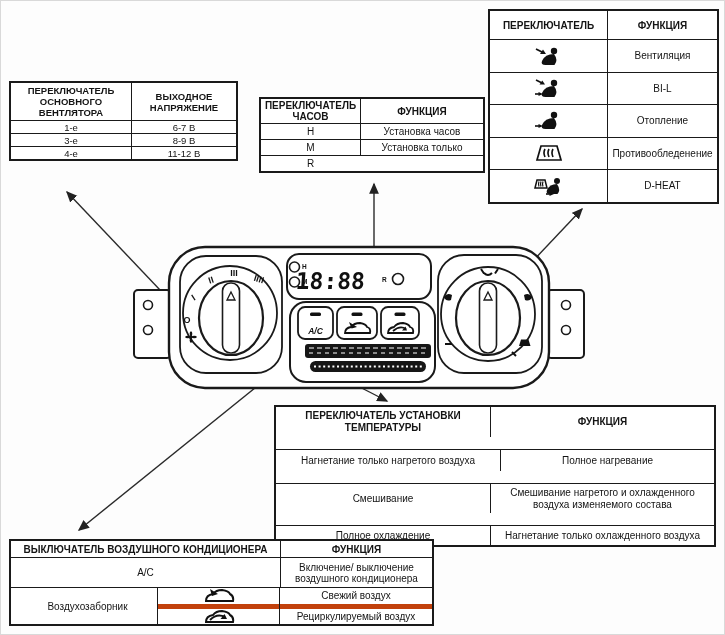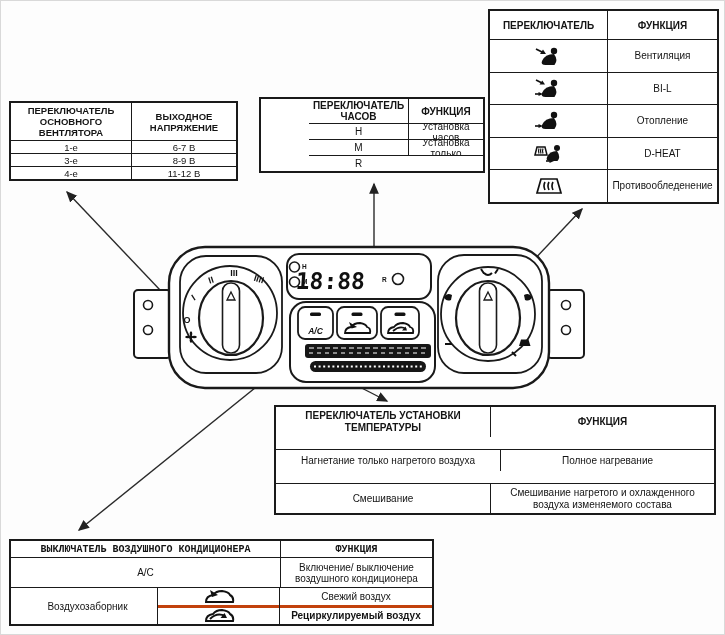--- a/index.html
+++ b/index.html
@@ -16,52 +16,52 @@
   }
   .trow{display:flex; flex:0 0 auto; box-sizing:border-box;}
   .trow + .trow{border-top:1px solid #1a1a1a;}
   .cell{
     display:flex; align-items:center; justify-content:center; text-align:center;
     box-sizing:border-box; padding:1px 3px; overflow:hidden;
   }
   .cell + .cell, .vline{border-left:1px solid #1a1a1a;}
   .th{font-weight:bold;}
   
-  .fan{left:8px; top:80px; width:229px;margin-top:20px;}
+  .fan{left:8px; top:80px; width:229px;}
   .fan .th{font-size:8.5px; line-height:11px;}
   .fan .trow{height:13px;} .fan .trow.hd{height:37px;}
   .fan .cell{font-size:9.5px; line-height:11px;}
   .fan .c1{width:120px;} .fan .c2{flex:1;}
   
-  .clk{left:258px; top:96px; width:226px;padding-left:48px;}
+  .clk{left:258px; top:96px; width:226px;}
   .clk .th{font-size:9.5px; line-height:11px;}
   .clk .trow{height:16px;} .clk .trow.hd{height:24px;}
   .clk .cell{font-size:10px;}
   .clk .c1{width:99px;} .clk .c2{flex:1;}
   
   .mode{left:487px; top:8px; width:231px;}
   .mode .th{font-size:10.5px;}
   .mode .trow{height:32.5px;} .mode .trow.hd{height:28px;}
   .mode .cell{font-size:10px;}
   .mode .c1{width:117px;} .mode .c2{flex:1;}
   
   .tmp{left:273px; top:404px; width:442px;gap:12px;}
   .tmp .th{font-size:10px; line-height:13px;}
   .tmp .cell{font-size:10px; line-height:12px;}
   .tmp .c1{width:214px;} .tmp .c2{flex:1;}
   .tmp .r1{height:22px;} .tmp .r2{height:30px;} .tmp .r3{height:20px;} .tmp .hd{height:30px;}
   
   .ac{left:8px; top:538px; width:425px;}
-  .ac .th{font-size:10px;font-family:Liberation Mono, monospace;}
+  .ac .th{font-size:10px;}
   .ac .cell{font-size:10px; line-height:11px;}
   .ac .hd{height:16px;} .ac .acrow{height:30px;} .ac .intake{height:37px;}
   .ac .wname{width:146px;padding-left:10px;} .ac .wico{width:122px;} .ac .wleft{width:269px;} .ac .wfun{flex:1;}
   .subcol{display:flex; flex-direction:column; box-sizing:border-box;}
   .subrow{flex:1; display:flex; align-items:center; justify-content:center;}
-  .subrow + .subrow{border-top:3px solid #c2410c;font-weight:bold;}
+  .subrow + .subrow{border-top:5px solid #c2410c;}
   .icon-wrap{display:flex; align-items:center; justify-content:center;}
 </style>
 </head>
 <body>
 
 <div class="canvas">
 
   <svg class="panel-svg" width="725" height="635" viewBox="0 0 725 635">
     <defs>
       <marker id="ah" markerWidth="10" markerHeight="8" refX="7" refY="3.5" orient="auto">
@@ -260,54 +260,58 @@
           <circle cx="21" cy="5" r="3.2" fill="#111"></circle>
           <path d="M21 8 q-9 0 -12 7 q-1.5 4 3.5 4 l9 0 q4 -5 -0.5 -11 Z" fill="#111"></path>
           <path d="M2 16 L7 16" stroke="#111" stroke-width="1.6"></path>
           <path d="M10 16 l-4.5 -2 0 4 Z" fill="#111"></path>
         </svg>
       </div>
       <div class="cell c2">Отопление</div>
     </div>
     <div class="trow">
       <div class="cell c1 icon-wrap">
+        <svg width="30" height="20" viewBox="0 0 30 20">
+          <path d="M3 17 L7 3 L23 3 L27 17 Z" fill="none" stroke="#111" stroke-width="1.7"></path>
+          <path d="M11 6 q-2 3.5 0 8 M15 6 q-2 3.5 0 8 M19 6 q-2 3.5 0 8" fill="none" stroke="#111" stroke-width="1.6"></path>
+        </svg>
+      </div>
+      <div class="cell c2">Противообледенение</div>
+    </div>
+    <div class="trow">
+      <div class="cell c1 icon-wrap">
         <svg width="32" height="22" viewBox="0 0 32 22">
           <path d="M2 13 l2 -8 h8 l2 8 Z" fill="none" stroke="#111" stroke-width="1.5"></path>
           <path d="M6 6.5 q-1 2.5 0 5 M8 6.5 q-1 2.5 0 5 M10 6.5 q-1 2.5 0 5" fill="none" stroke="#111" stroke-width="1.2"></path>
           <circle cx="24" cy="6" r="3" fill="#111"></circle>
           <path d="M24 9 q-7.5 0 -10 6 q-1.5 4 3 4 l7.5 0 q3.5 -4 -0.5 -10 Z" fill="#111"></path>
           <path d="M13 19 L18 19" stroke="#111" stroke-width="1.6"></path>
           <path d="M21 19 l-4.5 -2 0 4 Z" fill="#111"></path>
         </svg>
       </div>
       <div class="cell c2">D-HEAT</div>
     </div>
-    <div class="trow">
-      <div class="cell c1 icon-wrap">
-        <svg width="30" height="20" viewBox="0 0 30 20">
-          <path d="M3 17 L7 3 L23 3 L27 17 Z" fill="none" stroke="#111" stroke-width="1.7"></path>
-          <path d="M11 6 q-2 3.5 0 8 M15 6 q-2 3.5 0 8 M19 6 q-2 3.5 0 8" fill="none" stroke="#111" stroke-width="1.6"></path>
-        </svg>
-      </div>
-      <div class="cell c2">Противообледенение</div>
-    </div>
   </div>
 
   <div class="tbl tmp">
     <div class="trow hd">
       <div class="cell th c1">ПЕРЕКЛЮЧАТЕЛЬ УСТАНОВКИ ТЕМПЕРАТУРЫ</div>
       <div class="cell th c2">ФУНКЦИЯ</div>
     </div>
     <div class="trow r1">
       <div class="cell c2">Нагнетание только нагретого воздуха</div>
       <div class="cell c1">Полное нагревание</div>
     </div>
     <div class="trow r2">
       <div class="cell c1">Смешивание</div>
       <div class="cell c2">Смешивание нагретого и охлажденного воздуха изменяемого состава</div>
+    </div>
+    <div class="trow r3">
+      <div class="cell c1">Полное охлаждение</div>
+      <div class="cell c2">Нагнетание только охлажденного воздуха</div>
     </div>
   </div>
 
   <div class="tbl ac">
     <div class="trow hd">
       <div class="cell th wleft">ВЫКЛЮЧАТЕЛЬ ВОЗДУШНОГО КОНДИЦИОНЕРА</div>
       <div class="cell th wfun">ФУНКЦИЯ</div>
     </div>
     <div class="trow acrow">
       <div class="cell wleft">A/C</div>

